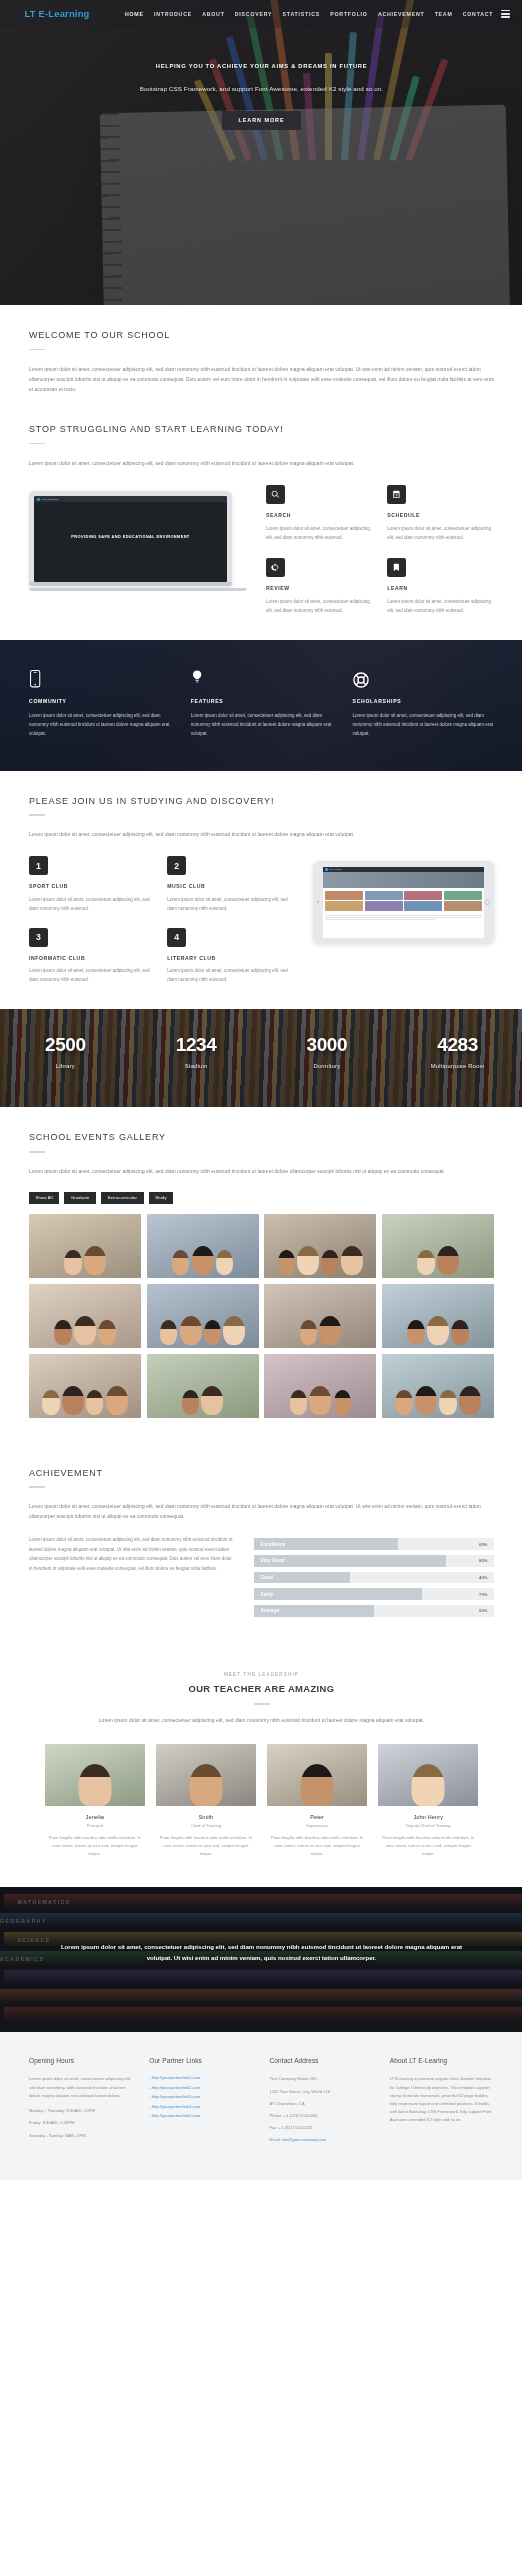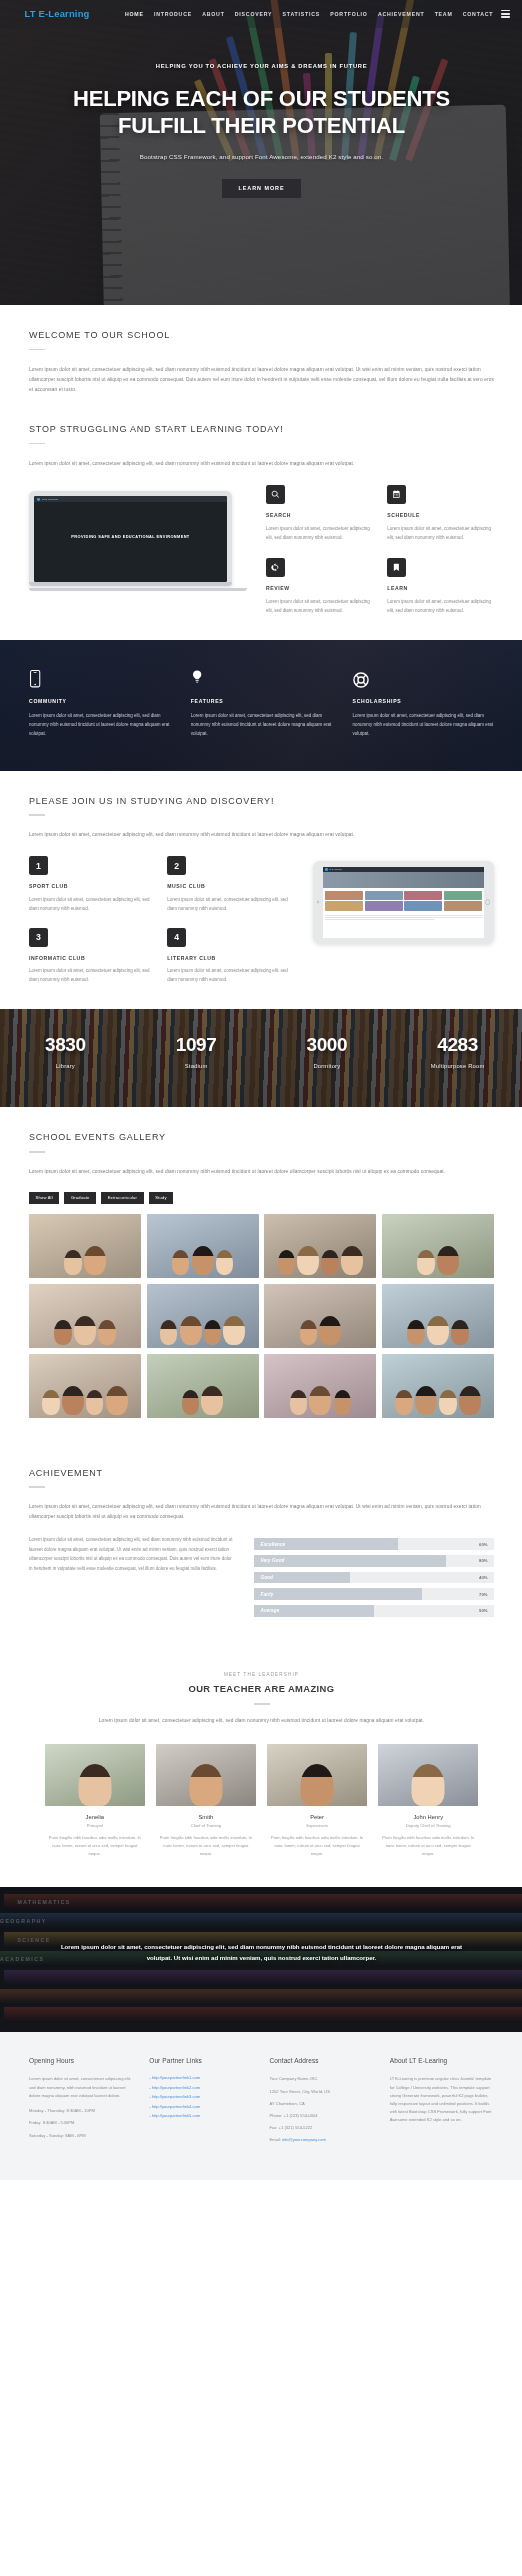--- a/index.html
+++ b/index.html
@@ -296,21 +296,20 @@
       </div>
     <div class="burger">
       <span></span>
         <span></span>
         <span></span>
     </div>
   </nav>
 
   <div class="hero-inner">
     <div class="hero-sub">HELPING YOU TO ACHIEVE YOUR AIMS &amp; DREAMS IN FUTURE</div>
-    <h1 class="hero-title">HELPING EACH OF OUR STUDENTS FULFILL THEIR POTENTIAL</h1>
     <div class="hero-desc">Bootstrap CSS Framework, and support Font Awesome, extended K2 style and so on.</div>
     <button class="btn-learn">LEARN MORE</button>
   </div>
 </section>
 
 <section class="sec">
   <h2 class="sec-title">WELCOME TO OUR SCHOOL</h2>
   <div class="divider"></div>
   <p class="lorem">Lorem ipsum dolor sit amet, consectetuer adipiscing elit, sed diam nonummy nibh euismod tincidunt ut laoreet dolore magna aliquam erat volutpat. Ut wisi enim ad minim veniam, quis nostrud exerci tation ullamcorper suscipit lobortis nisl ut aliquip ex ea commodo consequat. Duis autem vel eum iriure dolor in hendrerit in vulputate velit esse molestie consequat, vel illum dolore eu feugiat nulla facilisis at vero eros et accumsan et iusto.</p>
 </section>
@@ -465,25 +464,25 @@
             </div>
         </div>
       </div>
     </div>
   </div>
 </section>
 
 <section class="counters">
   <div class="inner" id="counters">
       <div class="cnt">
-        <div class="cnt-n">3830</div>
+        <div class="cnt-n">2500</div>
         <div class="cnt-l">Library</div>
       </div>
       <div class="cnt">
-        <div class="cnt-n">1097</div>
+        <div class="cnt-n">1234</div>
         <div class="cnt-l">Stadium</div>
       </div>
       <div class="cnt">
         <div class="cnt-n">3000</div>
         <div class="cnt-l">Dormitory</div>
       </div>
       <div class="cnt">
         <div class="cnt-n">4283</div>
         <div class="cnt-l">Multipurpose Room</div>
       </div>

